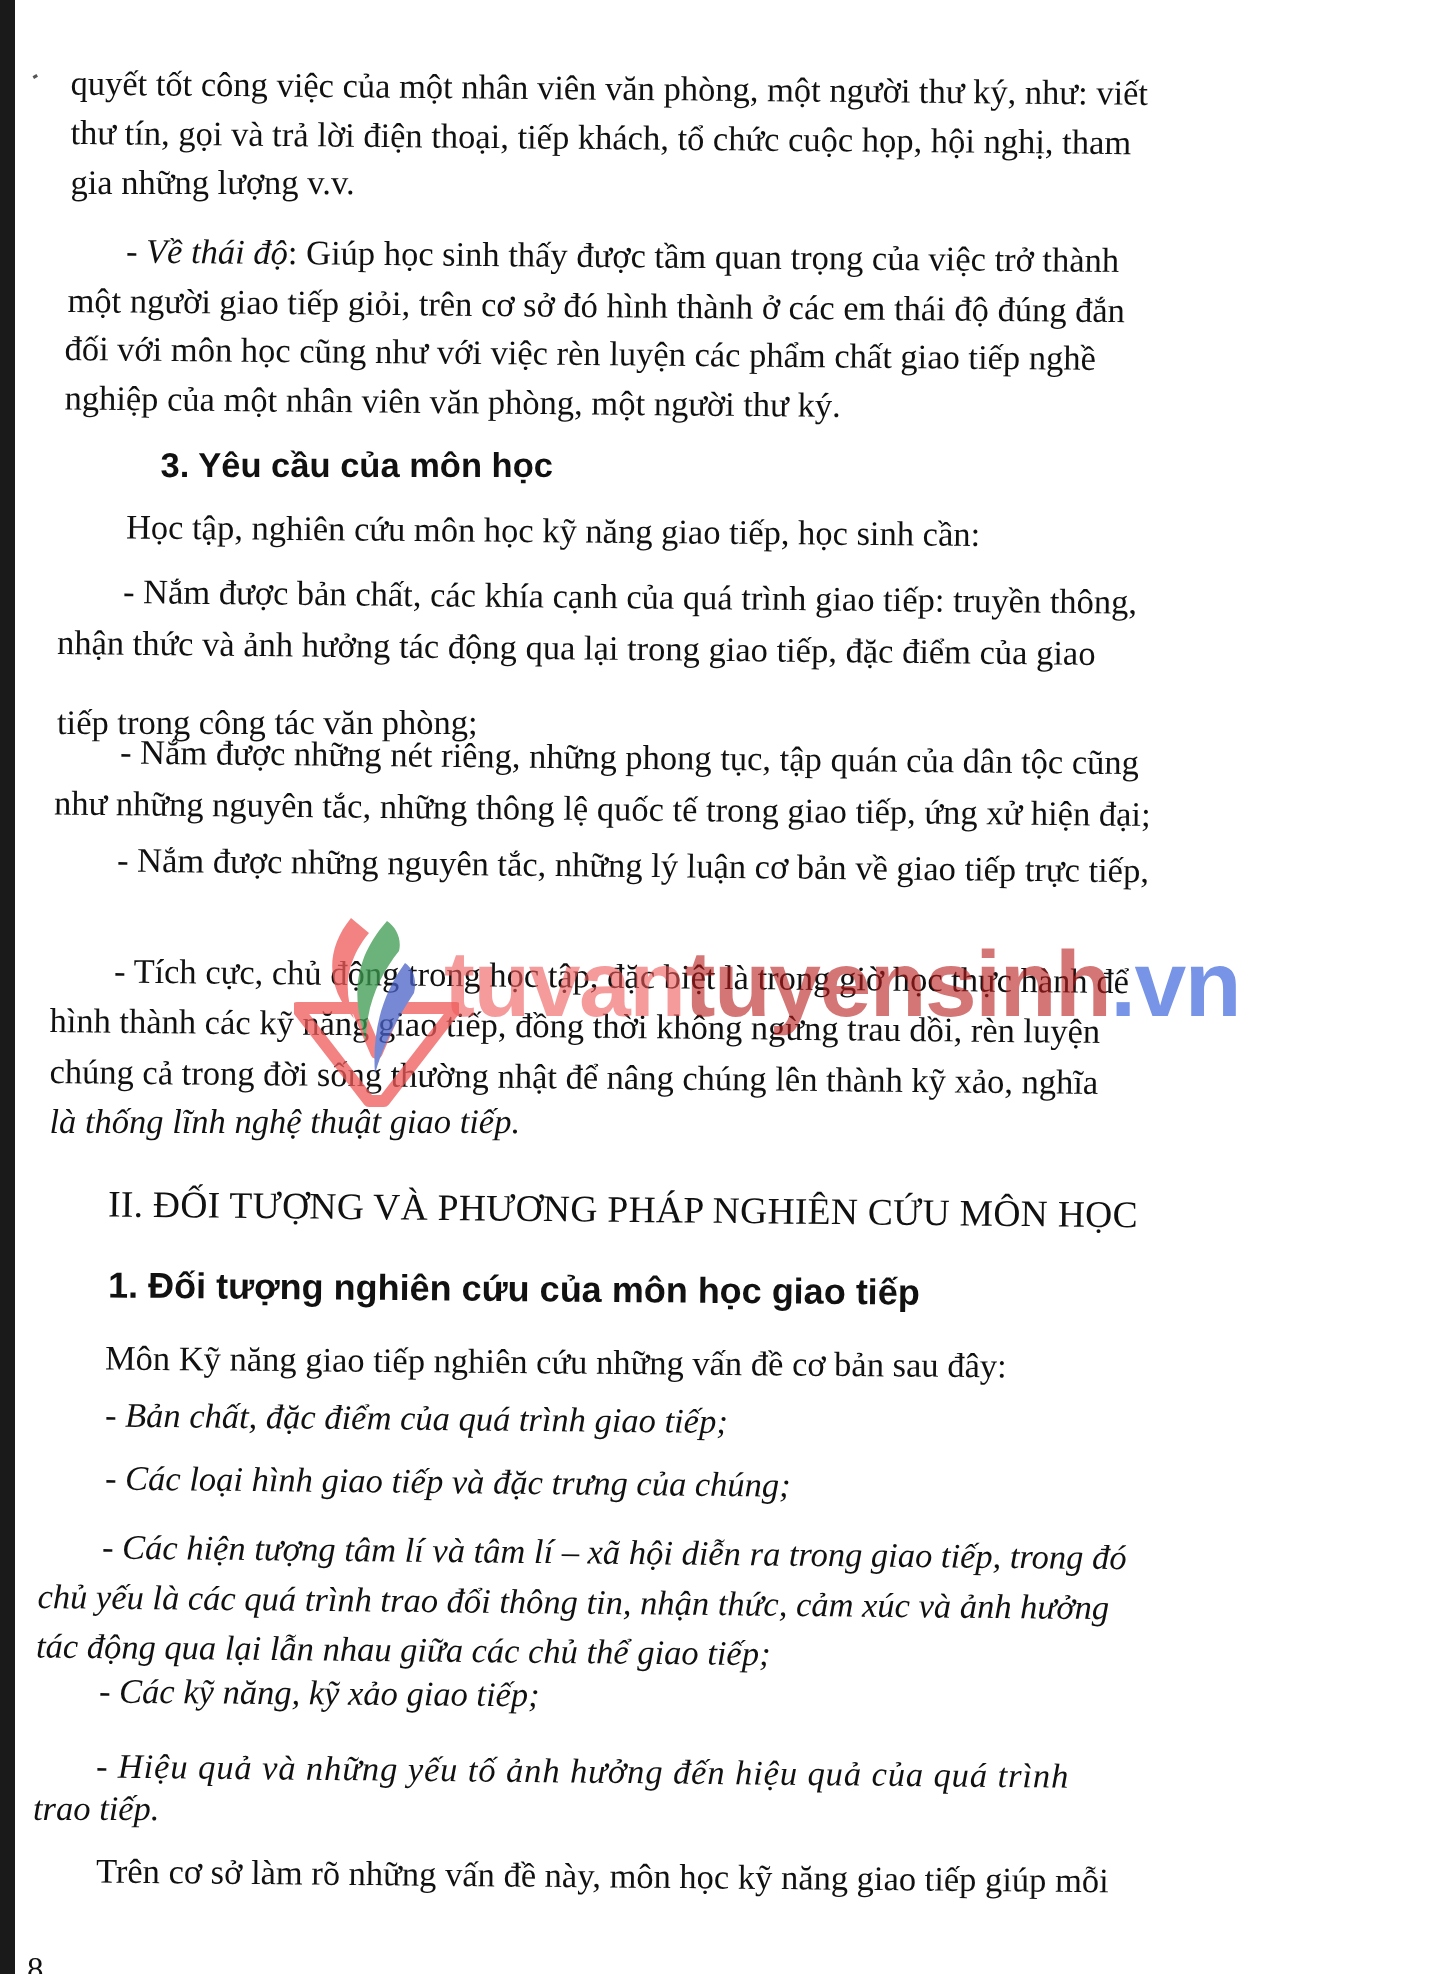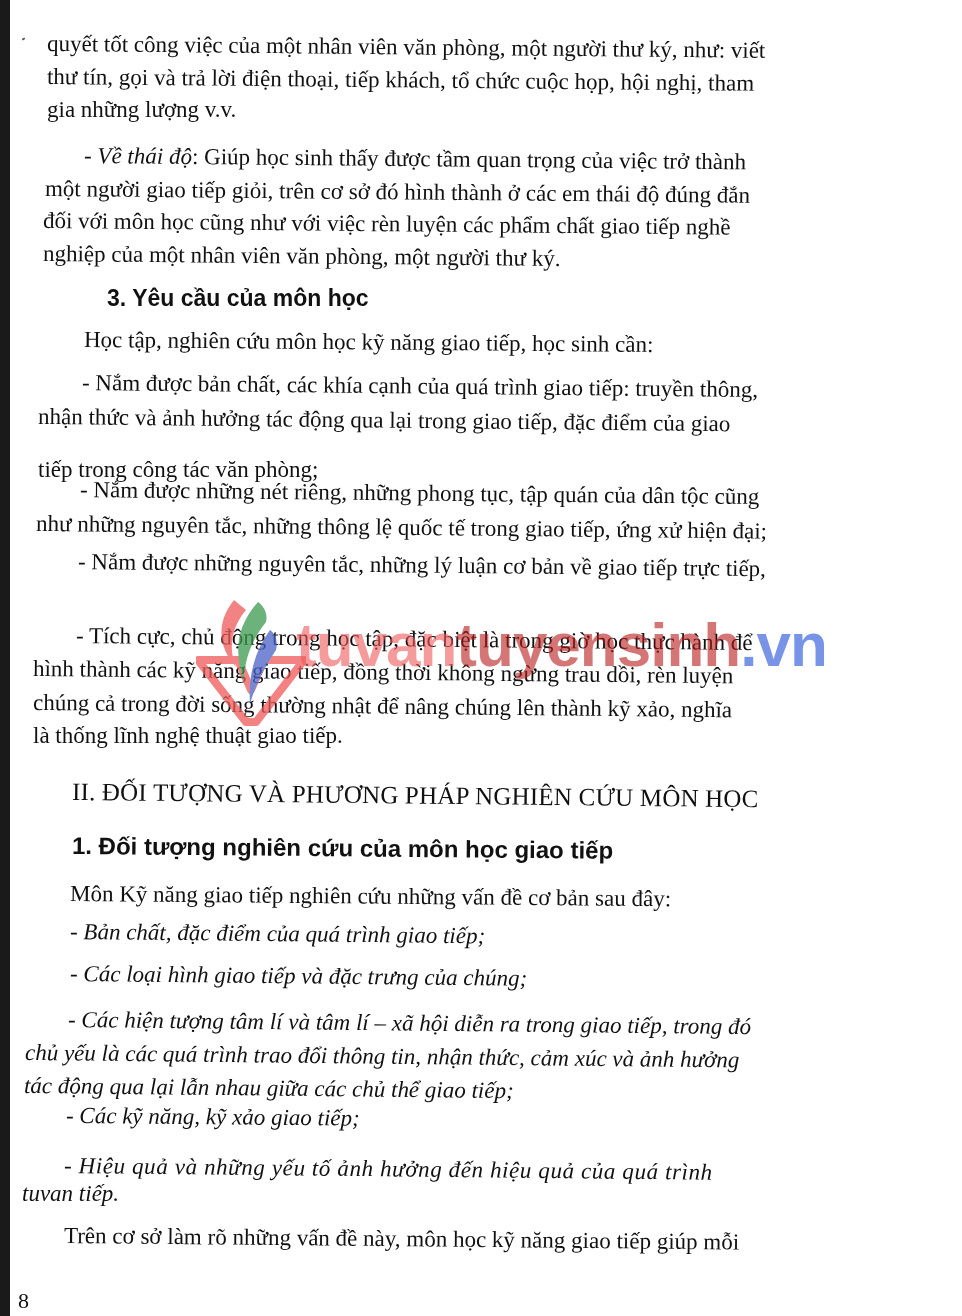--- a/index.html
+++ b/index.html
@@ -16,21 +16,21 @@
       color: #111111;
     }
     .left-edge {
       position: absolute;
       left: 0; top: 0;
       width: 10px; height: 1316px;
       background: #1a1a1a;
     }
     .page {
       position: absolute;
-      left: 0; top: 0;
+      left: 0; top: 12px;
       width: 962px; height: 924px;
     }
     .line {
       position: absolute;
       white-space: nowrap;
       font-size: 23px;
       line-height: 28px;
       transform-origin: left center;
     }
     .italic { font-style: italic; }
@@ -107,35 +107,35 @@
   <div class="line" style="left:38px; top:436px;margin-top:20px;">tiếp trong công tác văn phòng;</div>
 
   <div class="line" style="left:80px; top:476px; transform:rotate(0.6deg);">- Nắm được những nét riêng, những phong tục, tập quán của dân tộc cũng</div>
   <div class="line" style="left:36px; top:510px; transform:rotate(0.6deg);">như những nguyên tắc, những thông lệ quốc tế trong giao tiếp, ứng xử hiện đại;</div>
 
   <div class="line" style="left:78px; top:548px; transform:rotate(0.6deg);">- Nắm được những nguyên tắc, những lý luận cơ bản về giao tiếp trực tiếp,</div>
 
   <div class="line" style="left:76px; top:622px; transform:rotate(0.6deg);">- Tích cực, chủ động trong học tập, đặc biệt là trong giờ học thực hành để</div>
   <div class="line" style="left:33px; top:655px; transform:rotate(0.6deg);">hình thành các kỹ năng giao tiếp, đồng thời không ngừng trau dồi, rèn luyện</div>
   <div class="line" style="left:33px; top:689px; transform:rotate(0.6deg);">chúng cả trong đời sống thường nhật để nâng chúng lên thành kỹ xảo, nghĩa</div>
-  <div class="line" style="left:33px; top:722px;">là thống lĩnh nghệ thuật giao tiếp.</div>
+  <div class="line" style="left:33px; top:722px;font-style:italic;">là thống lĩnh nghệ thuật giao tiếp.</div>
 
   <div class="line section-heading" style="left:72px; top:778px; transform:rotate(0.6deg);">II. ĐỐI TƯỢNG VÀ PHƯƠNG PHÁP NGHIÊN CỨU MÔN HỌC</div>
 
   <div class="line bold-sans" style="left:72px; top:832px; transform:rotate(0.5deg); font-size:24px;">1.  Đối tượng nghiên cứu của môn học giao tiếp</div>
 
   <div class="line" style="left:70px; top:880px; transform:rotate(0.5deg);">Môn Kỹ năng giao tiếp nghiên cứu những vấn đề cơ bản sau đây:</div>
   <div class="line italic" style="left:70px; top:918px; transform:rotate(0.6deg);">- Bản chất, đặc điểm của quá trình giao tiếp;</div>
   <div class="line italic" style="left:70px; top:960px; transform:rotate(0.6deg);">- Các loại hình giao tiếp và đặc trưng của chúng;</div>
   <div class="line italic" style="left:68px; top:1006px; transform:rotate(0.6deg);">- Các hiện tượng tâm lí và tâm lí – xã hội diễn ra trong giao tiếp, trong đó</div>
   <div class="line italic" style="left:25px; top:1039px; transform:rotate(0.6deg);">chủ yếu là các quá trình trao đổi thông tin, nhận thức, cảm xúc và ảnh hưởng</div>
   <div class="line italic" style="left:24px; top:1072px; transform:rotate(0.6deg);">tác động qua lại lẫn nhau giữa các chủ thể giao tiếp;</div>
   <div class="line italic" style="left:66px; top:1102px; transform:rotate(0.5deg);">- Các kỹ năng, kỹ xảo giao tiếp;</div>
   <div class="line italic" style="left:64px; top:1152px; transform:rotate(0.6deg); letter-spacing:0.6px;">- Hiệu quả và những yếu tố ảnh hưởng đến hiệu quả của quá trình</div>
-  <div class="line italic" style="left:22px; top:1180px;">tuvan tiếp.</div>
+  <div class="line italic" style="left:22px; top:1180px;">trao tiếp.</div>
 
   <div class="line" style="left:64px; top:1222px; transform:rotate(0.55deg);">Trên cơ sở làm rõ những vấn đề này, môn học kỹ năng giao tiếp giúp mỗi</div>
 
   <div class="page-number">8</div>
 
   <div class="watermark">
     <svg width="110" height="140" viewBox="0 0 110 140" style="position:absolute;left:0;top:0;opacity:0.75;">
 
       <polygon points="2,68 42,68 55,98 68,68 108,68 60,130 50,130" fill="none" stroke="#f05a5a" stroke-width="8" stroke-linejoin="round"></polygon>
 

